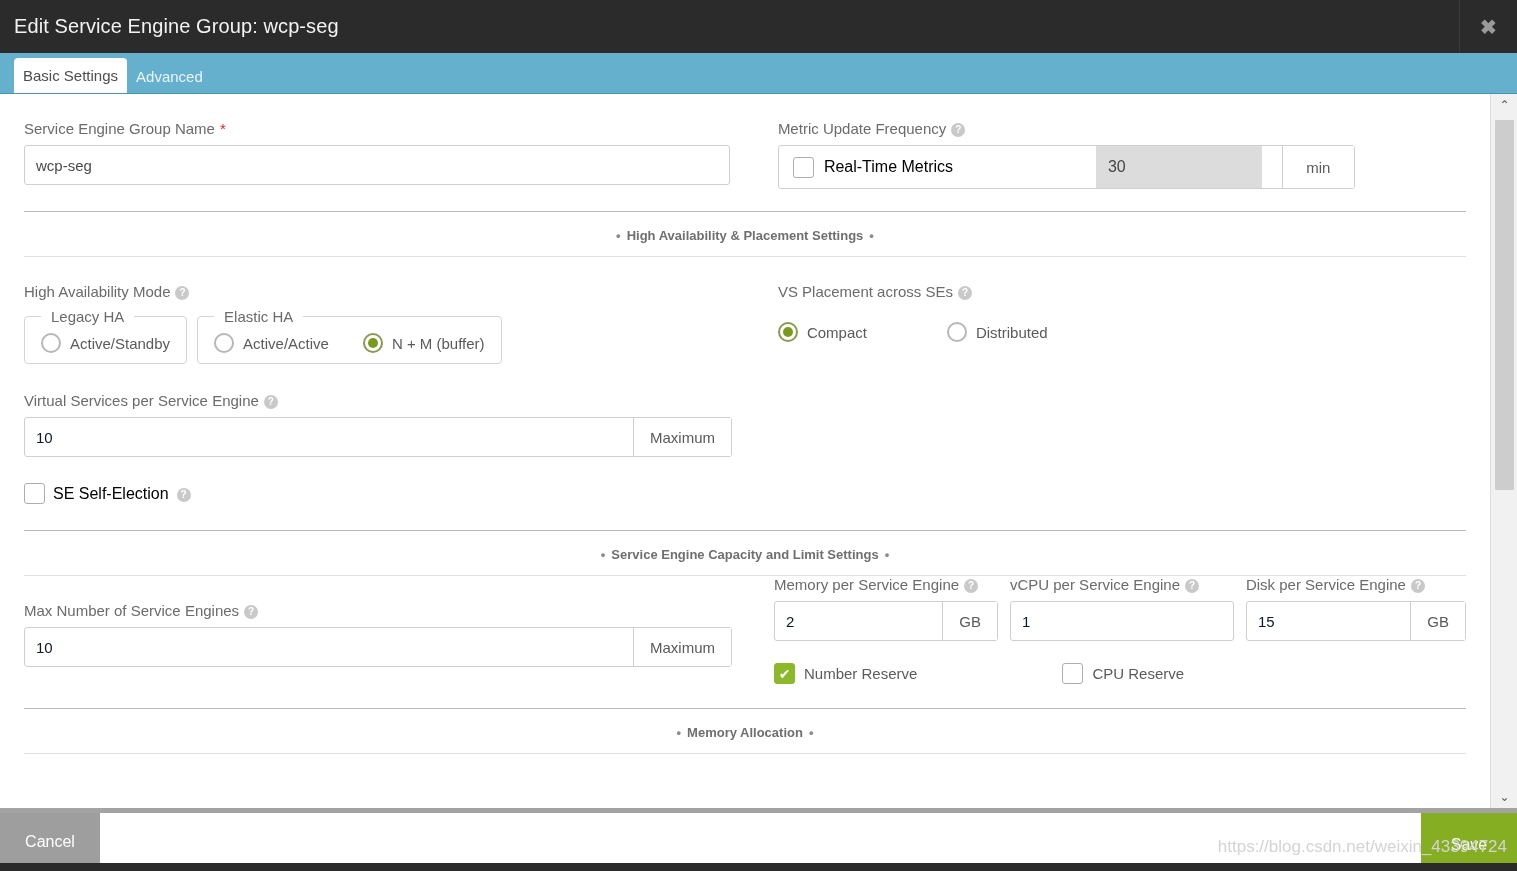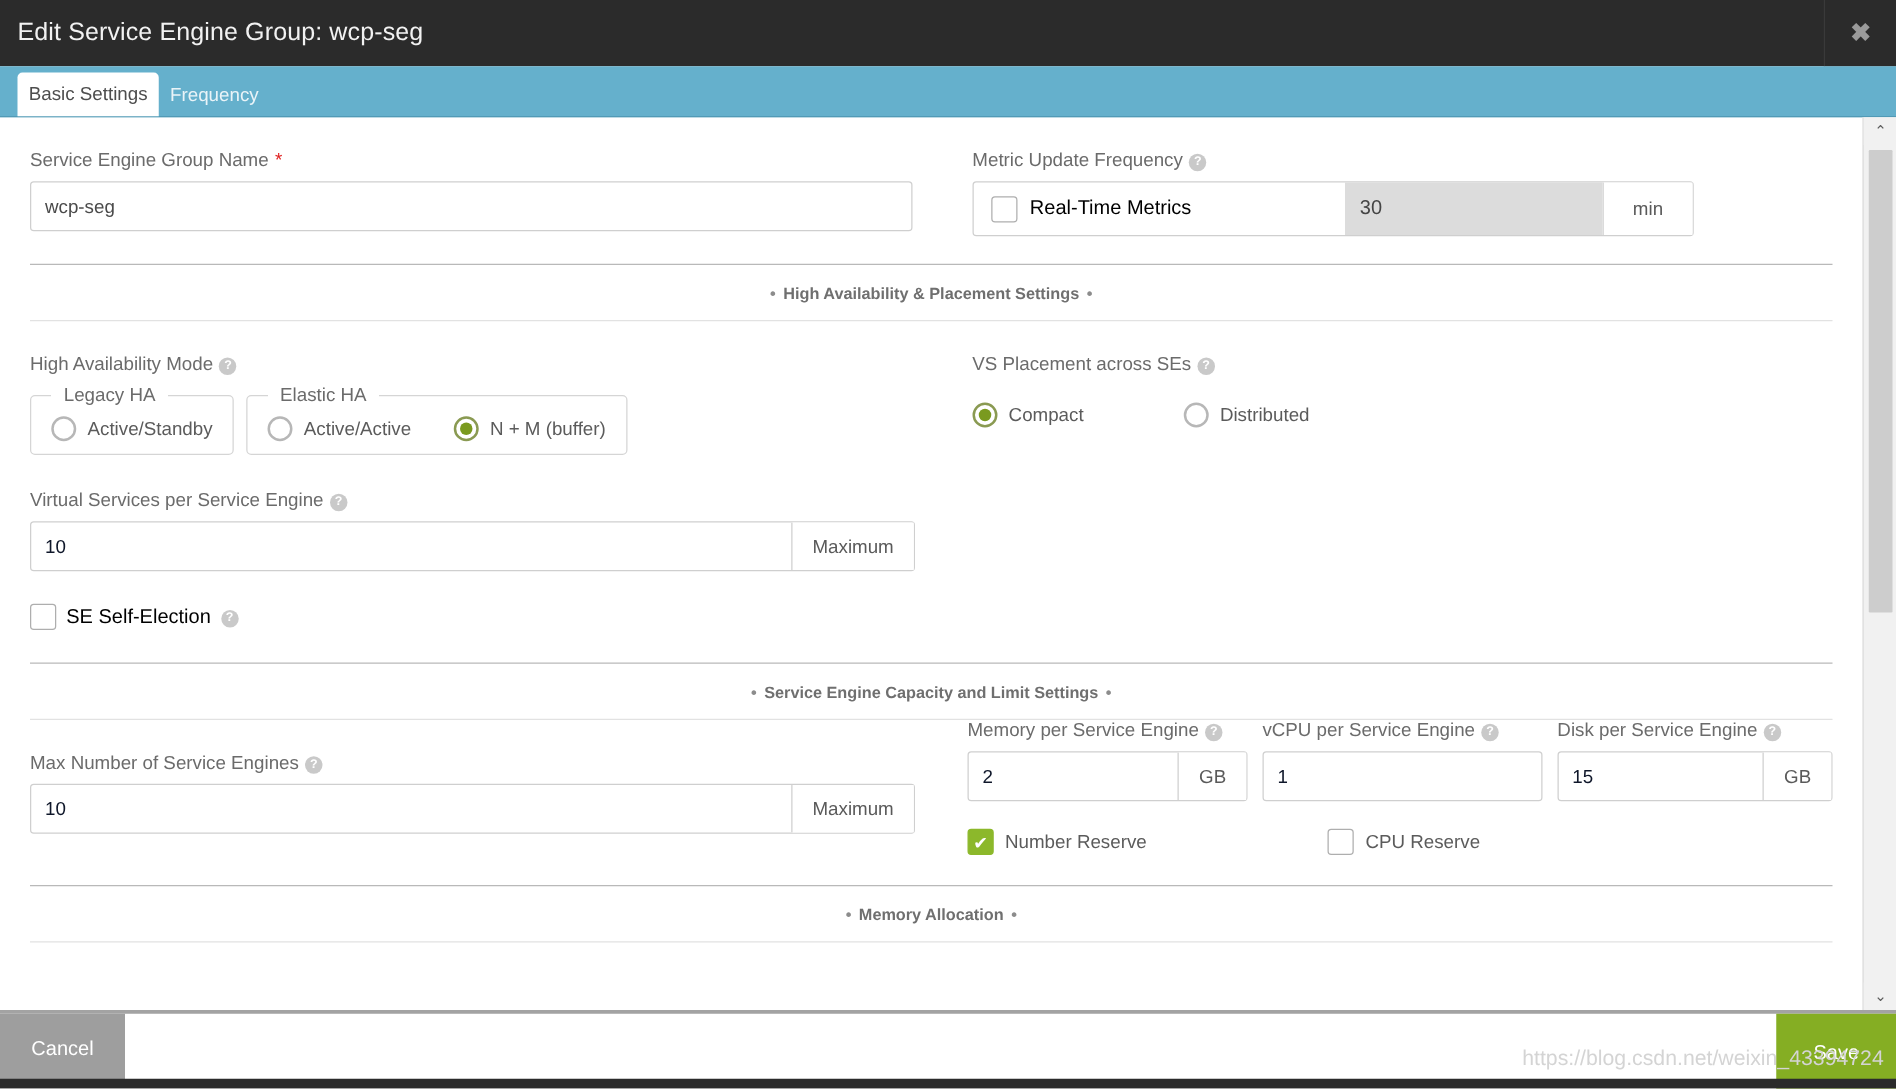--- a/index.html
+++ b/index.html
@@ -222,21 +222,21 @@
     width: 19px; height: 370px;
     background: #cdcdcd; border-radius: 1px;
     cursor: pointer;
   }
 
   
   .footer {
     position: absolute; left: 0; bottom: 0;
     width: 1517px; height: 63px;
     background: #ffffff;
-    border-top: 3px solid #a3a3a3;
+    border-top: 5px solid #a3a3a3;
   }
   .btn-cancel {
     position: absolute; left: 0; top: 0;
     width: 100px; height: 57px;
     background: #9e9e9e; color: #ffffff;
     display: flex; align-items: center; justify-content: center;
     font-size: 16px; cursor: pointer;
   }
   .btn-save {
     position: absolute; right: 0; top: 0;
@@ -260,41 +260,41 @@
 
 <div class="modal">
 
   <div class="titlebar">
     <div class="title">Edit Service Engine Group: wcp-seg</div>
     <div class="close-btn">✖</div>
   </div>
 
   <div class="tabstrip">
     <div class="tab active">Basic Settings</div>
-    <div class="tab">Frequency</div>
+    <div class="tab">Advanced</div>
   </div>
 
   <div class="body">
     <div class="content">
 
       <div class="row2">
         <div class="col-left">
           <div class="field-label">
             <span>Service Engine Group Name</span>
               <span class="req">*</span>
           </div>
           <div class="input" style="width:706px;">wcp-seg</div>
         </div>
 
         <div class="col-right">
           <div class="field-label">
             <span>Metric Update Frequency</span>
             <span class="help">?</span>
           </div>
-          <div class="metric-group" style="width:577px;">
+          <div class="metric-group" style="width:577px;gap:20px;">
             <div class="mg-check">
               <span class="cbx">
                 <span class="box"></span>
               </span>
               <span class="clabel">Real-Time Metrics</span>
             </div>
             <div class="mg-val">30</div>
             <div class="mg-unit">min</div>
           </div>
         </div>

